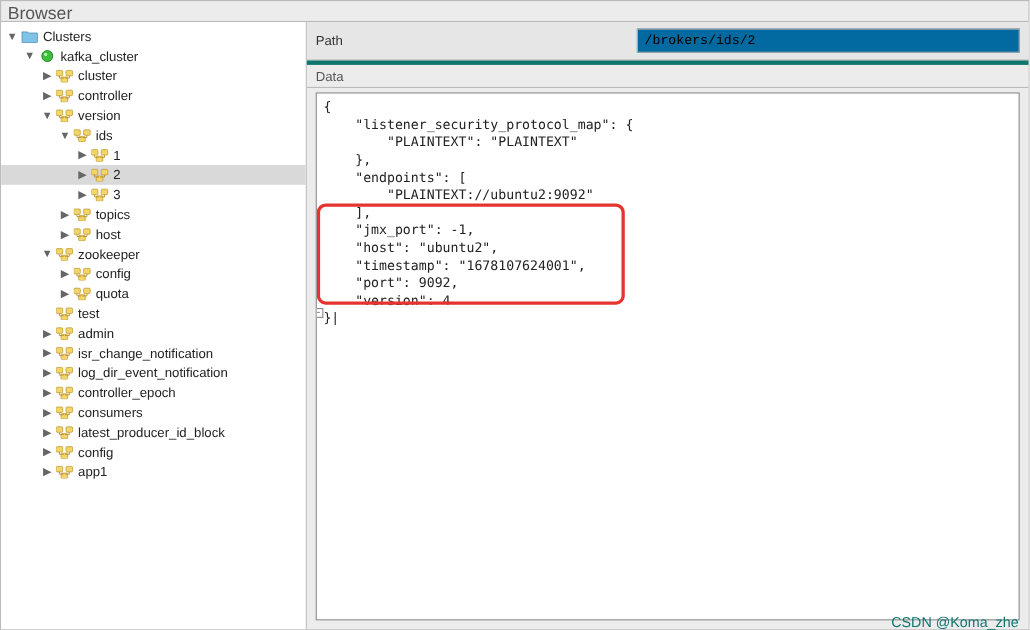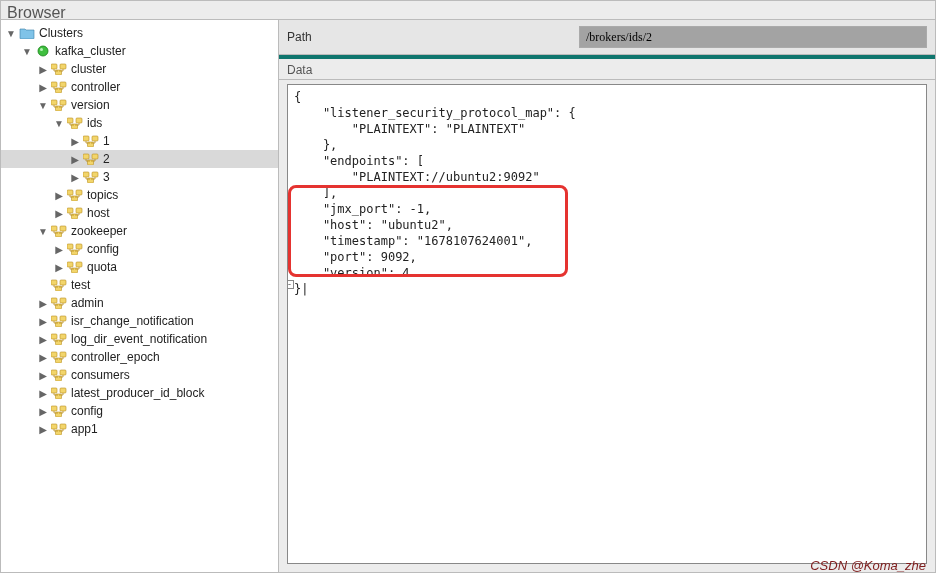--- a/index.html
+++ b/index.html
@@ -75,23 +75,23 @@
     padding: 6px 8px;
     gap: 12px;
     background: #e6e6e6;
     border-bottom: 1px solid #bbb;
   }
   .path-label { color: #333; width: 280px; }
   .path-field {
     flex: 1;
     height: 22px;
     border: 1px solid #aaa;
-    background: #a3a3a3;
+    background: #0369a1;
     padding: 2px 6px;
-    font-family: Liberation Serif, serif;
+    font-family: Liberation Mono, monospace;
     font-size: 12px;
   }
   .data-area {
     flex: 1; display: flex; flex-direction: column;
     padding: 4px 8px 8px 8px;
     min-height: 0;
   }
   .data-box {
     flex: 1;
     background: #fff;
@@ -116,22 +116,21 @@
   }
   .highlight-box {
     position: absolute;
     border: 3px solid #e53330;
     border-radius: 8px;
     pointer-events: none;
   }
   .watermark {
     position: absolute;
     right: 10px; bottom: 0px;
-    color: #7f1d1d;
-    font-style: italic;
+    color: #0f766e;
     font-size: 13px;
     pointer-events: none;
   }
   svg { display: block; }
 </style>
 </head>
 <body>
 
 <div class="app">
   <div class="title-row">Browser</div>

